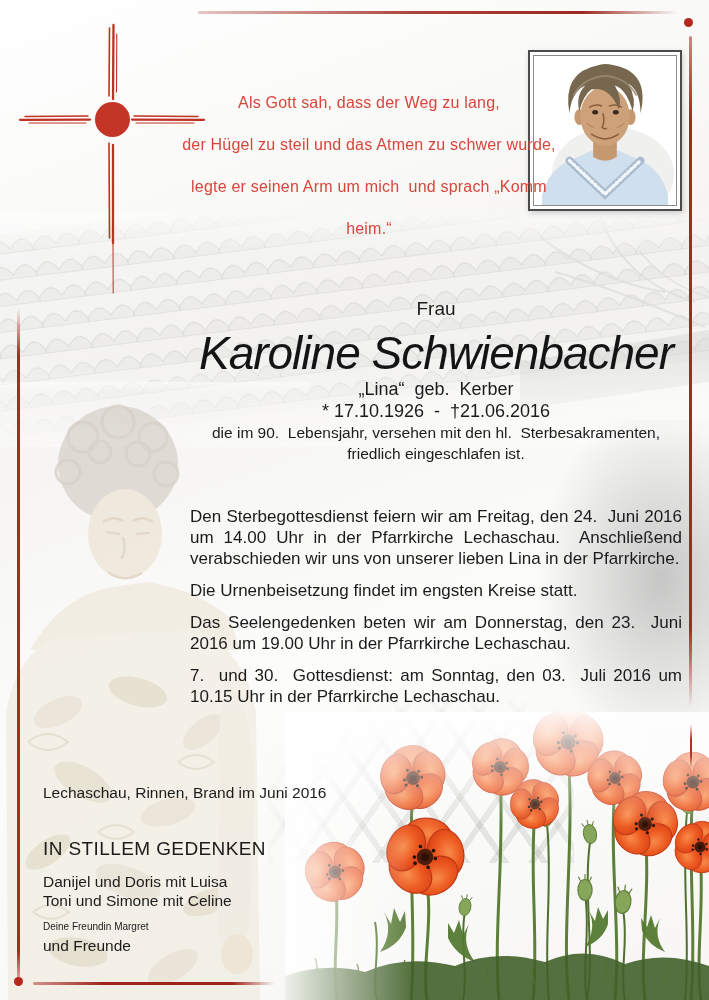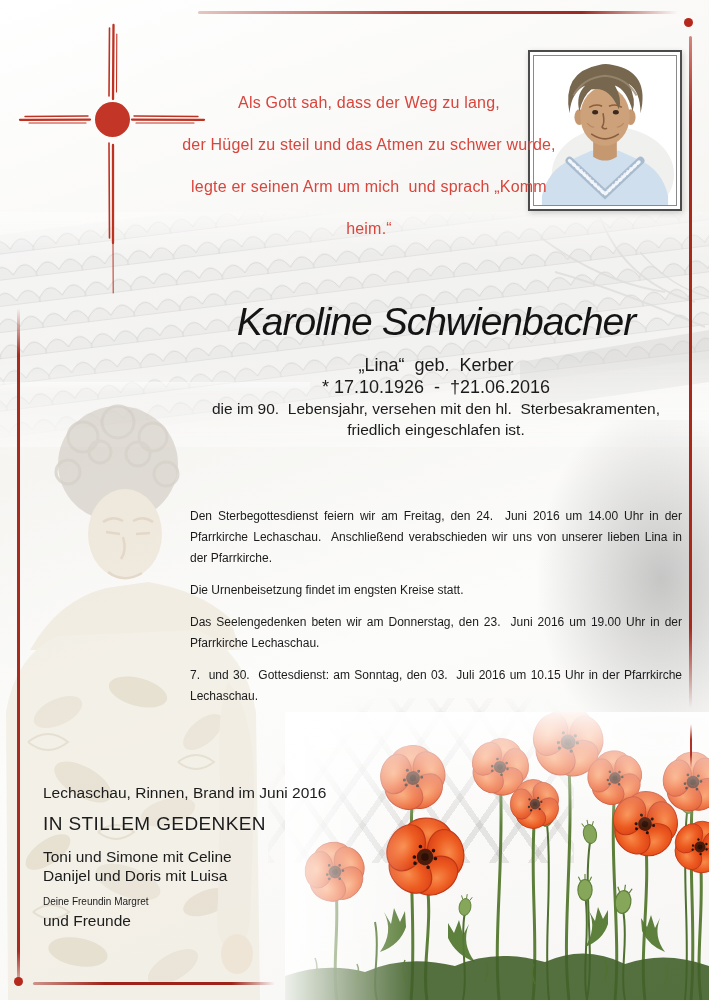--- a/index.html
+++ b/index.html
@@ -42,29 +42,29 @@
     border:2px solid #4b4b4b;padding:3px;box-sizing:border-box;z-index:5;
     box-shadow:1px 2px 6px rgba(0,0,0,.18);}
   .photo-frame svg{display:block;width:100%;height:100%;border:1px solid #8a8a8a;box-sizing:border-box;background:#fff;}
   
   .txt{z-index:6;}
   .poem{left:170px;top:82px;width:398px;text-align:center;font-size:16px;line-height:42px;
     color:#d8453c;letter-spacing:.2px;font-weight:500;}
   .announce{left:190px;top:281px;width:492px;text-align:center;}
   .intro{font-size:15.5px;line-height:19px;white-space:pre-wrap;}
   .salutation{margin-top:17px;font-size:19px;}
-  .deceased-name{margin-top:18px;font-size:39px;line-height:45px;font-style:italic;letter-spacing:-1px;color:#141414;}
-  .nick{margin-top:10px;font-size:18px;line-height:22px;white-space:pre-wrap;}
+  .deceased-name{margin-top:11px;font-size:46px;line-height:45px;font-style:italic;letter-spacing:-1px;color:#141414;}
+  .nick{margin-top:2px;font-size:18px;line-height:22px;white-space:pre-wrap;}
   .dates{font-size:18px;line-height:22px;white-space:pre-wrap;}
   .passing{font-size:15.5px;line-height:21px;white-space:pre-wrap;}
   .passing.first{}
   .services{left:190px;top:506px;width:492px;}
-  .services p{margin:0 0 11px 0;font-size:12px;line-height:21px;text-align:justify;}
+  .services p{margin:0 0 11px 0;font-size:17px;line-height:21px;text-align:justify;}
   .closing{left:43px;top:784px;width:300px;}
-  .place{font-size:15.5px;line-height:18px;margin-bottom:12px;}
+  .place{font-size:15.5px;line-height:18px;margin-bottom:37px;}
   .gedenken{font-size:19px;letter-spacing:.4px;line-height:19px;margin-bottom:15px;}
   .mourner{font-size:15.5px;line-height:18.5px;}
   .friend{margin-top:8px;font-size:10px;line-height:18px;}
   .behalf{font-size:15.5px;line-height:19px;}
   .behalf.first{margin-top:14px;}
 </style>
 </head>
 <body>
 
 <div class="page">
@@ -317,36 +317,37 @@
     </svg>
   </div>
 
   <div class="abs txt poem">
     <div>Als Gott sah, dass der Weg zu lang,</div>
     <div>der Hügel zu steil und das Atmen zu schwer wurde,</div>
     <div>legte er seinen Arm um mich&nbsp; und sprach „Komm heim.“</div>
   </div>
 
   <div class="abs txt announce">
+    <div class="salutation">Frau</div>
     <div class="deceased-name">Karoline Schwienbacher</div>
     <div class="nick">„Lina“&nbsp; geb.&nbsp; Kerber</div>
     <div class="dates">* 17.10.1926&nbsp; -&nbsp; †21.06.2016</div>
     <div class="passing first">die im 90.&nbsp; Lebensjahr, versehen mit den hl.&nbsp; Sterbesakramenten,</div>
     <div class="passing">friedlich eingeschlafen ist.</div>
   </div>
 
   <div class="abs txt services">
     <p>Den Sterbegottesdienst feiern wir am Freitag, den 24.&nbsp; Juni 2016 um 14.00 Uhr in der Pfarrkirche Lechaschau.&nbsp; Anschließend verabschieden wir uns von unserer lieben Lina in der Pfarrkirche.</p>
     <p>Die Urnenbeisetzung findet im engsten Kreise statt.</p>
     <p>Das Seelengedenken beten wir am Donnerstag, den 23.&nbsp; Juni 2016 um 19.00 Uhr in der Pfarrkirche Lechaschau.</p>
     <p>7.&nbsp; und 30.&nbsp; Gottesdienst: am Sonntag, den 03.&nbsp; Juli 2016 um 10.15 Uhr in der Pfarrkirche Lechaschau.</p>
   </div>
 
   <div class="abs txt closing">
     <div class="place">Lechaschau, Rinnen, Brand im Juni 2016</div>
     <div class="gedenken">IN STILLEM GEDENKEN</div>
+    <div class="mourner">Danijel und Doris mit Luisa</div>
     <div class="mourner">Toni und Simone mit Celine</div>
-    <div class="mourner">Danijel und Doris mit Luisa</div>
     <div class="friend">Deine Freundin Margret</div>
     <div class="behalf">und Freunde</div>
   </div>
 
 </div>
 
 </body></html>

